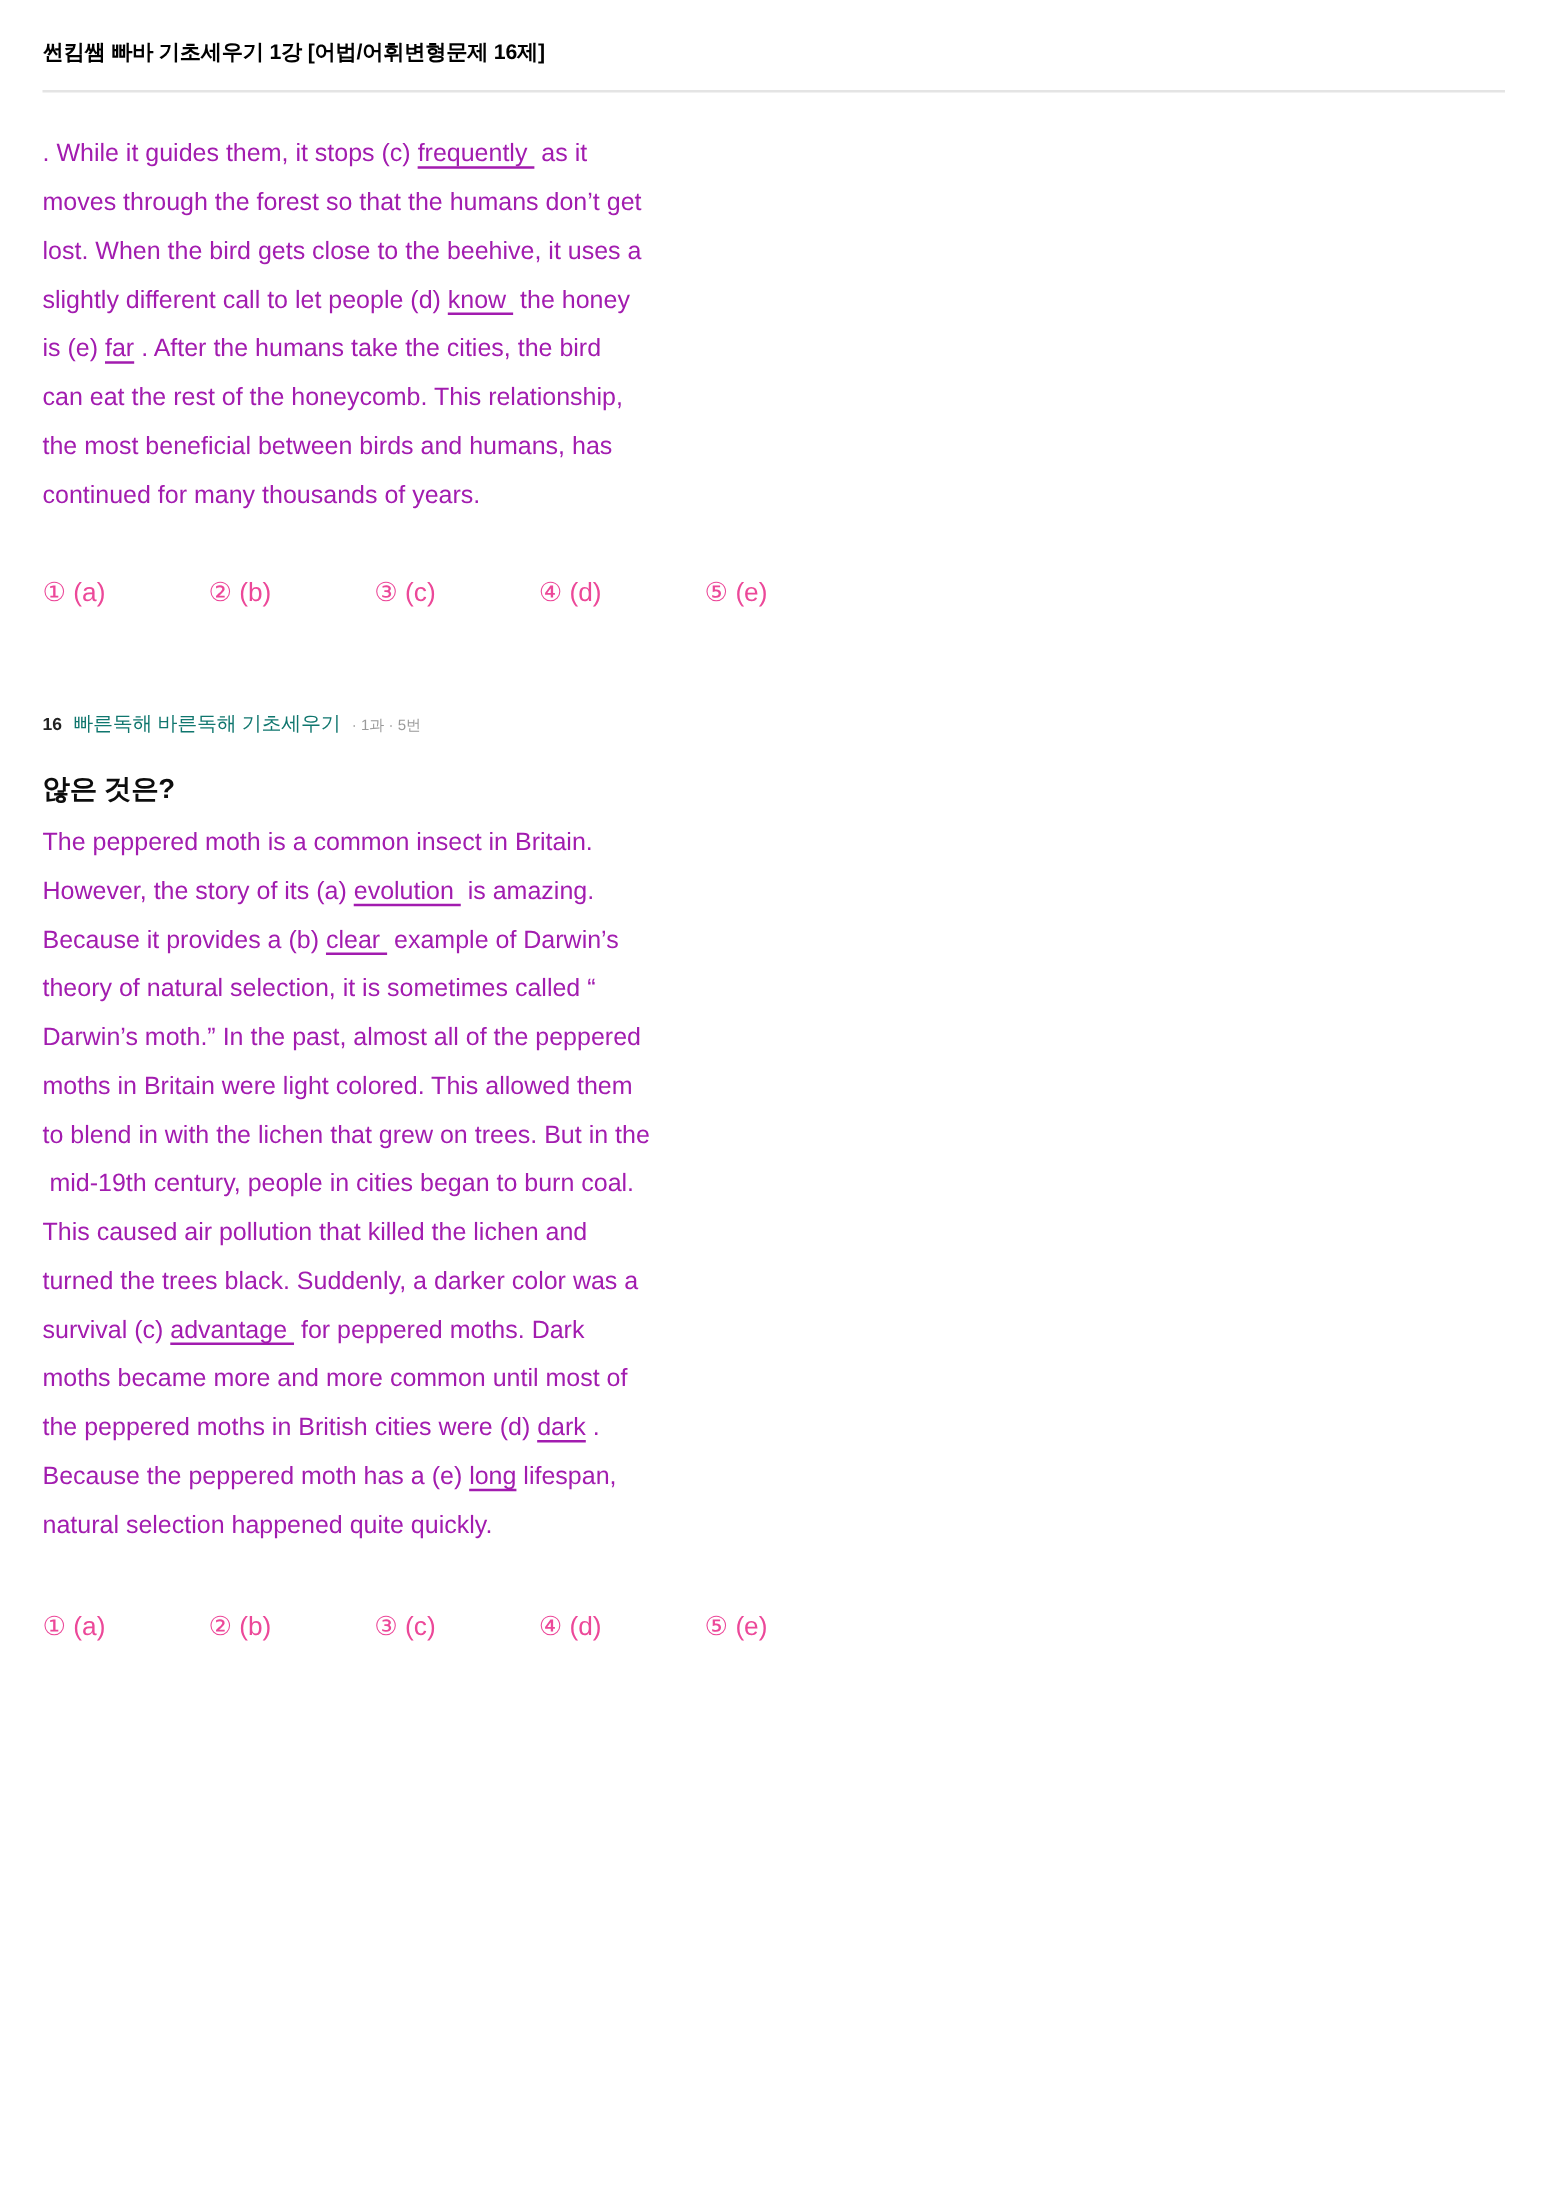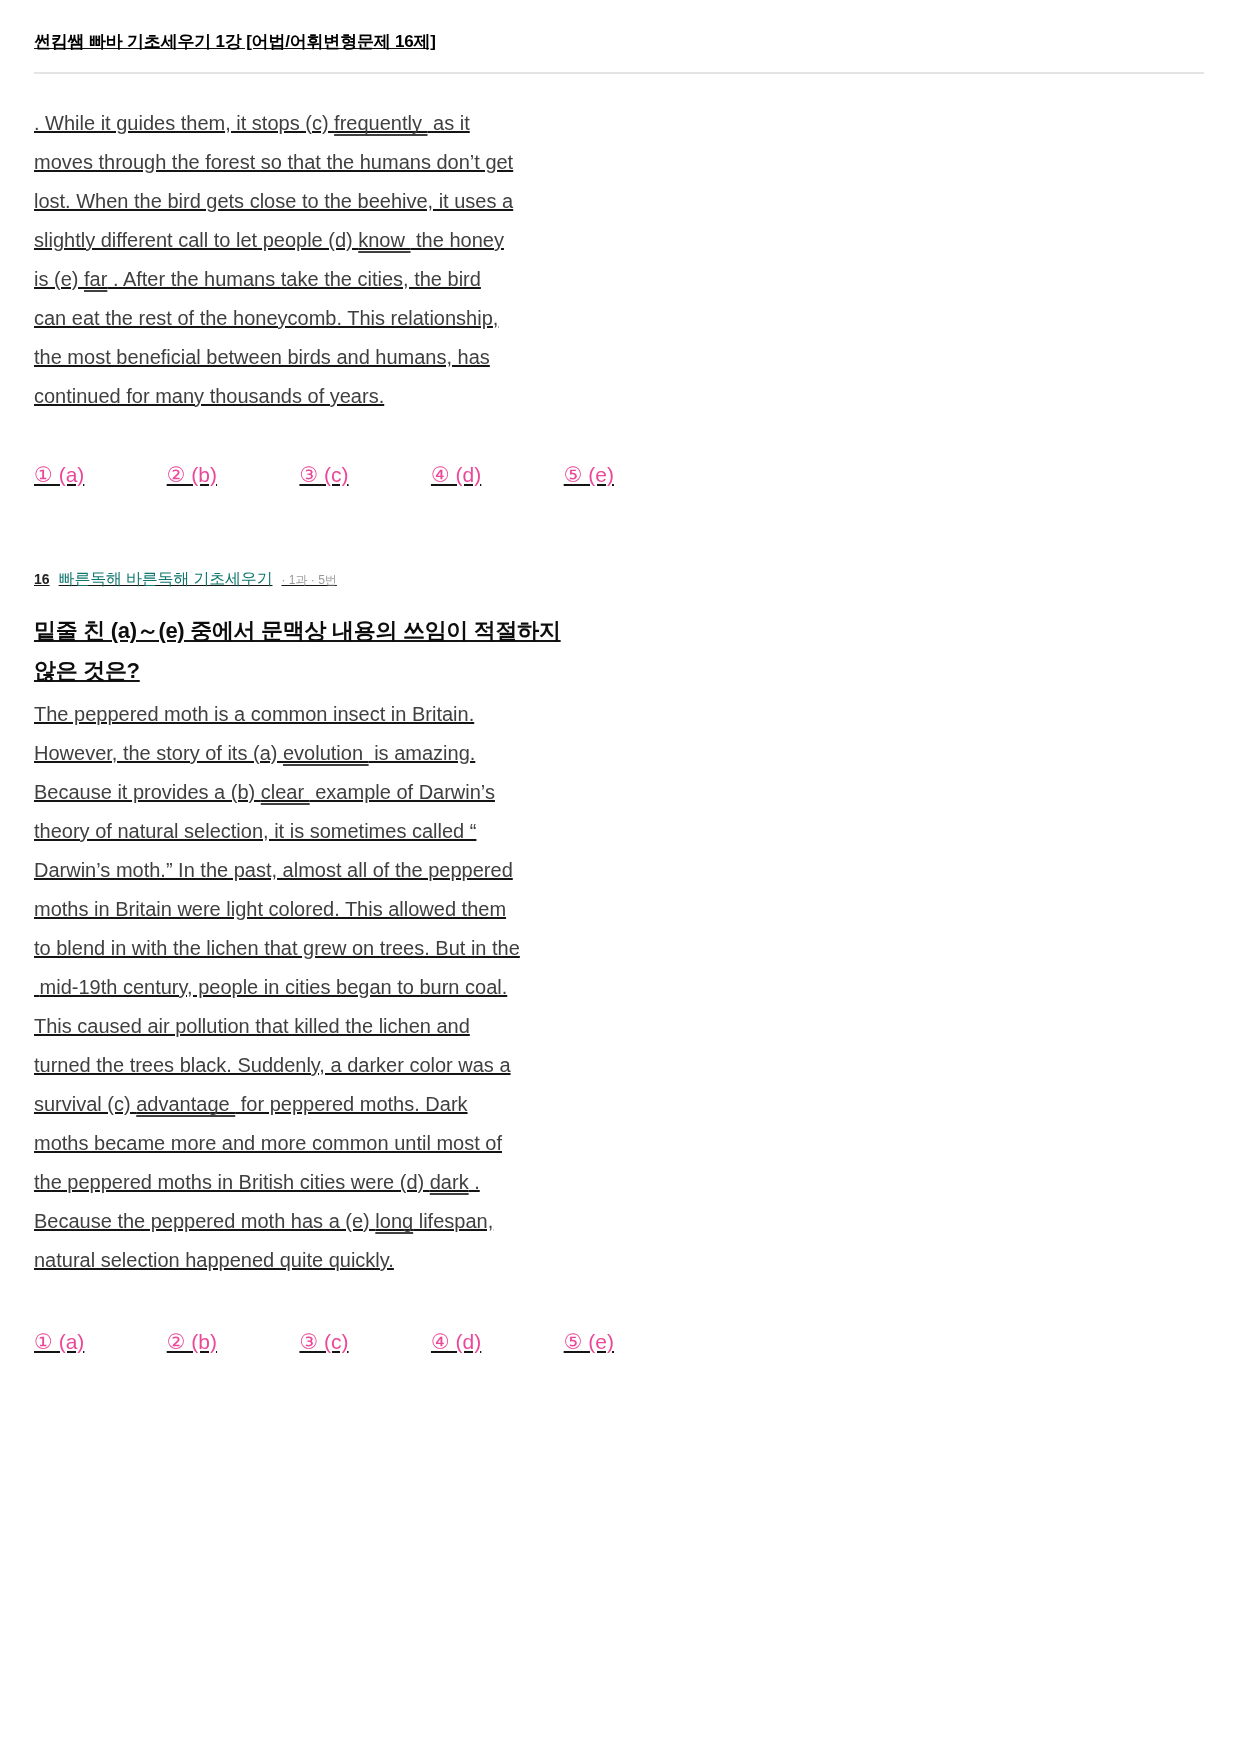--- a/index.html
+++ b/index.html
@@ -5,41 +5,41 @@
   * { margin: 0; padding: 0; box-sizing: border-box; }
   html, body { background: #ffffff; }
   body {
     width: 1241px;
     height: 1756px;
     font-family: "Liberation Sans", "DejaVu Sans", sans-serif;
     color: #141414;
     overflow: hidden;
   }
   .page { width: 1241px; height: 1756px; background: #ffffff; }
-  .content { padding-left: 34px; padding-right: 36px; text-decoration: underline; }
+  .content { padding-left: 34px; padding-right: 36px; }
 
   .doc-header {
     margin-top: 29px;
     font-size: 17px;
     font-weight: bold;
     color: #000000;
     line-height: 25px;
     letter-spacing: -0.2px;
   }
   .divider {
     margin-top: 18px;
     width: 1170px;
     height: 2px;
     background: #e4e4e4;
   }
 
   .passage {
     font-size: 20px;
     line-height: 39px;
-    color: #404040;
+    color: #a21caf;
     width: 600px;
   }
   .passage .line { white-space: pre-wrap; }
   .passage .u {
     text-decoration: underline;
     text-decoration-thickness: 2px;
     text-underline-offset: 4px;
     text-decoration-skip-ink: none;
   }
   .passage-1 { margin-top: 30px; }
@@ -116,21 +116,20 @@
         <span class="choice">⑤ (e)</span>
       </div>
 
     <div class="q-header">
       <span class="q-number">16</span>
       <span class="q-source-main">빠른독해 바른독해 기초세우기</span>
       <span class="q-source-detail">· 1과 · 5번</span>
     </div>
 
     <div class="q-prompt">
-      <div>밑줄 친 (a)～(e) 중에서 문맥상 내용의 쓰임이 적절하지</div>
       <div>않은 것은?</div>
     </div>
 
     <div class="passage passage-2">
         <div class="line"><span>The peppered moth is a common insect in Britain.</span></div>
         <div class="line"><span>However, the story of its (a) </span><span class="u">evolution </span><span> is amazing.</span></div>
         <div class="line"><span>Because it provides a (b) </span><span class="u">clear </span><span> example of Darwin’s</span></div>
         <div class="line"><span>theory of natural selection, it is sometimes called “</span></div>
         <div class="line"><span>Darwin’s moth.” In the past, almost all of the peppered</span></div>
         <div class="line"><span>moths in Britain were light colored. This allowed them</span></div>

